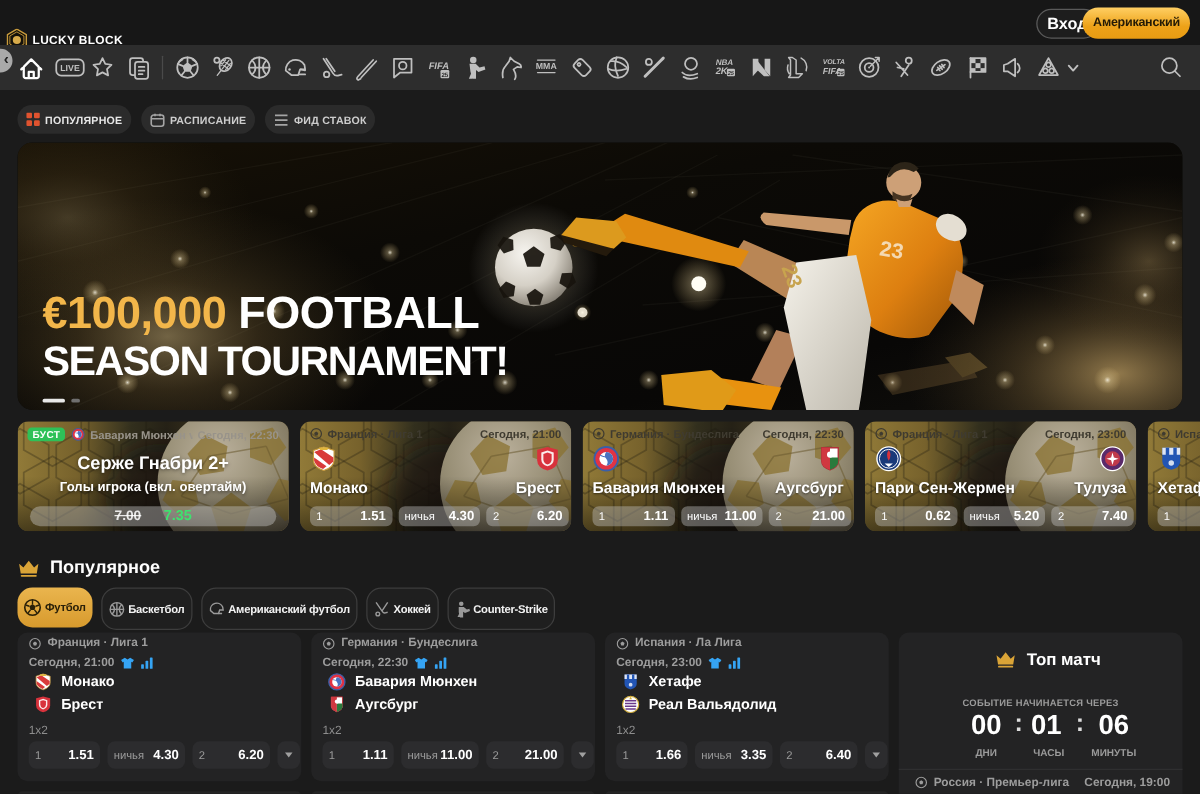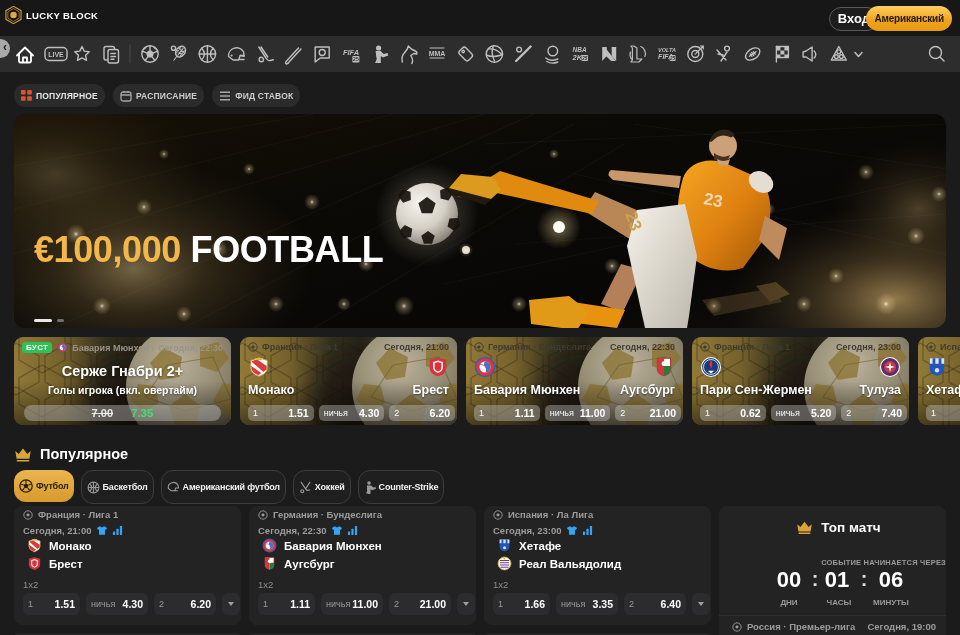--- a/index.html
+++ b/index.html
@@ -1,17 +1,17 @@
 <!DOCTYPE html>
 <html><head><meta charset="utf-8"><style>
 *{margin:0;padding:0;box-sizing:border-box}
 html,body{width:960px;height:635px;overflow:hidden}
 body{background:#1b1b1b;font-family:"Liberation Sans",sans-serif;color:#fff;position:relative}
 .topbar{position:absolute;left:0;top:0;width:960px;height:36px;background:#171717}
-.logo{position:absolute;left:5px;top:6px;display:flex;align-items:center;gap:4px}
+.logo{position:absolute;left:5px;top:23px;display:flex;align-items:center;gap:4px}
 .logotxt{font-size:9.5px;font-weight:bold;letter-spacing:.3px;color:#fff}
 .btn-login{position:absolute;right:81px;top:7px;height:24px;line-height:22px;padding:0 8px;border:1px solid #5a5a5a;border-radius:12px;font-size:13px;font-weight:bold;color:#fff;background:#1d1d1d}
 .btn-reg{position:absolute;right:8px;top:6px;height:25px;line-height:25px;padding:0 8px;border-radius:13px;font-size:10px;font-weight:bold;letter-spacing:-0.2px;color:#241a05;background:linear-gradient(180deg,#ffcf63,#eda219 60%,#e89b12)}
 .navbar{position:absolute;left:0;top:36px;width:960px;height:36px;background:#2d2d2d}
 .backbtn{position:absolute;left:-9px;top:39px;width:19px;height:19px;border-radius:50%;background:#a9a9a9;color:#222;z-index:5;text-align:right;font-size:12px;font-weight:bold;line-height:17px;padding-right:3px}
 .chips{position:absolute;left:14px;top:84px;display:flex;gap:8px}
 .chip{height:23px;border-radius:12px;background:#2b2b2b;display:flex;align-items:center;gap:4px;padding:0 7px;font-size:8.5px;font-weight:bold;letter-spacing:.2px;color:#e6e6e6}
 .hero{position:absolute;left:14px;top:114px;width:932px;height:214px;border-radius:12px;overflow:hidden;background:#0b0a07}
 .h1line{position:absolute;left:20px;top:118px;font-size:36px;line-height:35px;font-weight:800;letter-spacing:-0.4px;white-space:nowrap}
 .h2line{position:absolute;left:20px;top:157px;font-size:33px;line-height:35px;font-weight:800;letter-spacing:-1.2px;white-space:nowrap}
@@ -348,20 +348,21 @@
         <path d="M696 45 q6.5 4 13 0 l-2 6.5 h-9 Z" fill="#cda077"></path>
         <path d="M616 96 L664 90 L676 142 L668 202 L666 214 L624 214 L620 196 L606 132 Z" fill="url(#shorts)"></path>
         <text x="604" y="100" font-size="17" font-weight="bold" fill="#c8a44e" font-family="Liberation Sans" transform="rotate(70 604 100)">23</text>
       </g>
       <g opacity="0.3">
         <polygon points="688,186 760,174 768,188 700,202" fill="#8a6a3c"></polygon>
         <polygon points="742,172 762,168 776,180 756,188" fill="#c9a050"></polygon>
       </g>
     </svg>
 <div class="h1line"><span class="gold">€100,000</span> <span>FOOTBALL</span></div>
+<div class="h2line">SEASON TOURNAMENT!</div>
 <div class="dash1"></div><div class="dash2"></div></div>
 <div class="strip">
     <div class="scard">
       <svg class="bg" width="217" height="88" viewBox="0 0 217 88">
         <defs>
           <linearGradient id="sg0" x1="0" y1="0" x2="1" y2="0">
 <stop offset="0" stop-color="#917a38"></stop>
             <stop offset="0.22" stop-color="#77622c"></stop>
             <stop offset="0.42" stop-color="#33301e"></stop>
             <stop offset="0.55" stop-color="#262217"></stop>
@@ -961,31 +962,31 @@
 </div>
   </div>
 <div class="topmatch">
     <div style="position:absolute;left:12px;right:0;top:14px;display:flex;justify-content:center;align-items:flex-end;gap:8px;font-size:13.5px;font-weight:bold">
       <svg width="17" height="15" viewBox="0 0 21 17">
         <path d="M1.5 4.5 L5.5 8 L10.5 1.5 L15.5 8 L19.5 4.5 L18 13.5 H3 Z" fill="#daa437"></path>
         <rect x="3" y="14.8" width="15" height="1.8" rx="0.9" fill="#daa437"></rect>
       </svg>
       <span>Топ матч</span>
     </div>
-<div style="position:absolute;left:0;right:0;top:52px;text-align:right;font-size:7.5px;font-weight:bold;letter-spacing:.2px;color:#9a9a9a">СОБЫТИЕ НАЧИНАЕТСЯ ЧЕРЕЗ</div>
+<div style="position:absolute;left:0;right:0;top:52px;text-align:center;font-size:7.5px;font-weight:bold;letter-spacing:.2px;color:#9a9a9a">СОБЫТИЕ НАЧИНАЕТСЯ ЧЕРЕЗ</div>
 <div class="tm-abs" style="left:70px;top:64px;font-size:22px;line-height:19px;font-weight:bold">00</div>
     <div class="tm-abs" style="left:96px;top:64px;font-size:20px;line-height:19px;font-weight:bold;color:#ddd">:</div>
     <div class="tm-abs" style="left:118px;top:64px;font-size:22px;line-height:19px;font-weight:bold">01</div>
     <div class="tm-abs" style="left:145px;top:64px;font-size:20px;line-height:19px;font-weight:bold;color:#ddd">:</div>
     <div class="tm-abs" style="left:172px;top:64px;font-size:22px;line-height:19px;font-weight:bold">06</div>
 <div class="tm-abs" style="left:70px;top:92px;font-size:8px;font-weight:bold;color:#9a9a9a">ДНИ</div>
     <div class="tm-abs" style="left:120px;top:92px;font-size:8px;font-weight:bold;color:#9a9a9a">ЧАСЫ</div>
     <div class="tm-abs" style="left:172px;top:92px;font-size:8px;font-weight:bold;color:#9a9a9a">МИНУТЫ</div>
 <div style="position:absolute;left:0;right:0;top:109px;height:1px;background:#2f2f30"></div>
-<div style="position:absolute;left:13px;right:10px;top:115px;display:flex;align-items:center;gap:5px;font-size:9.5px;font-weight:bold;color:#9d9d9d;white-space:nowrap">
+<div style="position:absolute;left:13px;right:10px;top:115px;display:flex;gap:5px;font-size:9.5px;font-weight:bold;color:#9d9d9d;white-space:nowrap">
       <svg width="10" height="10" viewBox="0 0 12 12" style="flex:none">
         <circle cx="6" cy="6" r="5" fill="none" stroke="#9d9d9d" stroke-width="1.1"></circle>
         <polygon points="6,3.8 8,5.3 7.2,7.6 4.8,7.6 4,5.3" fill="#9d9d9d"></polygon>
       </svg>
       <span>Россия · Премьер-лига</span>
       <span style="margin-left:auto">Сегодня, 19:00</span>
     </div>
   </div>
 <div class="nextrow" style="left:14px"></div>
 <div class="nextrow" style="left:249px"></div>

